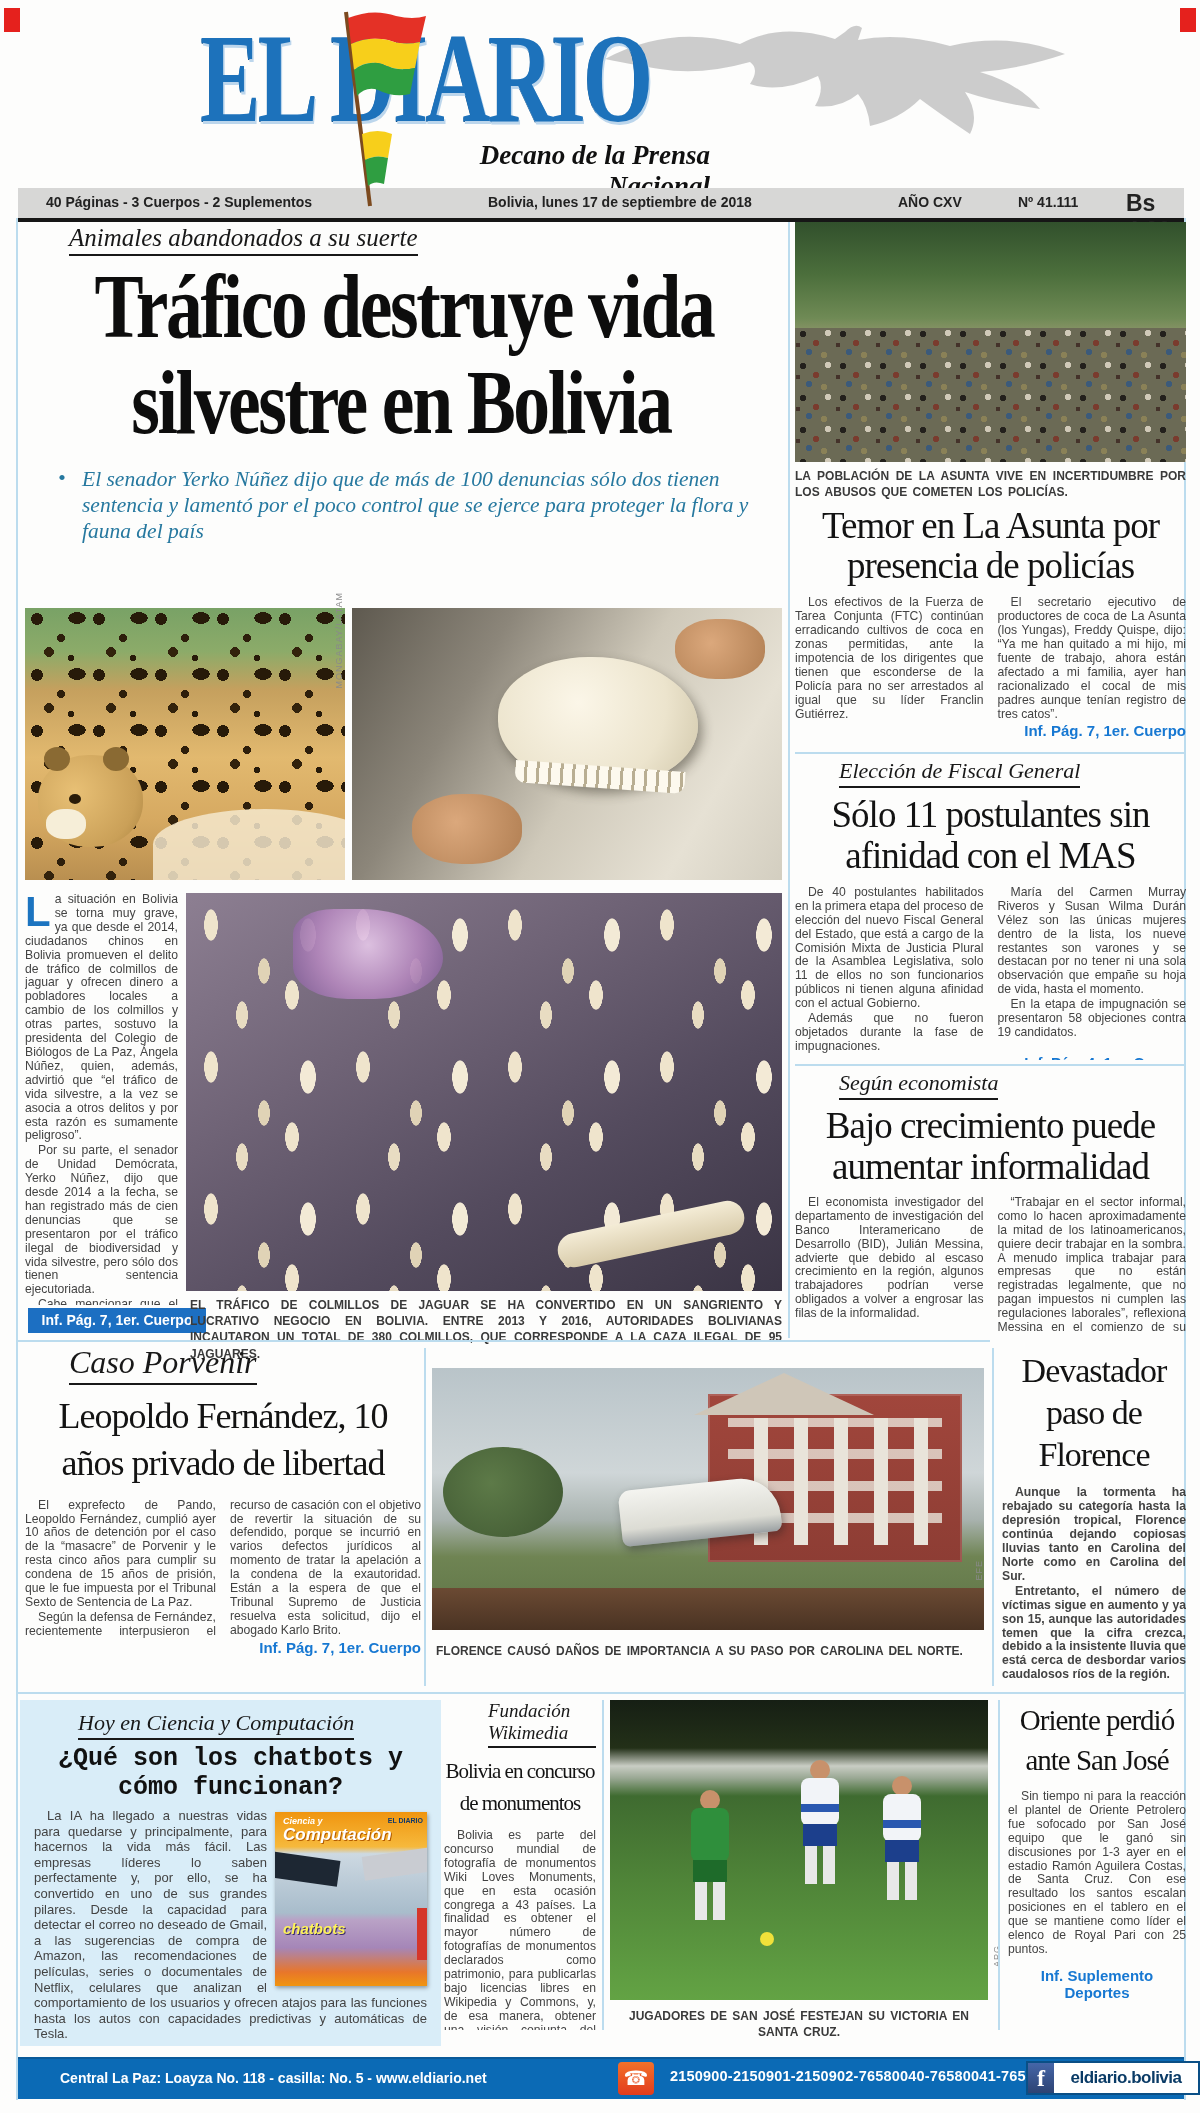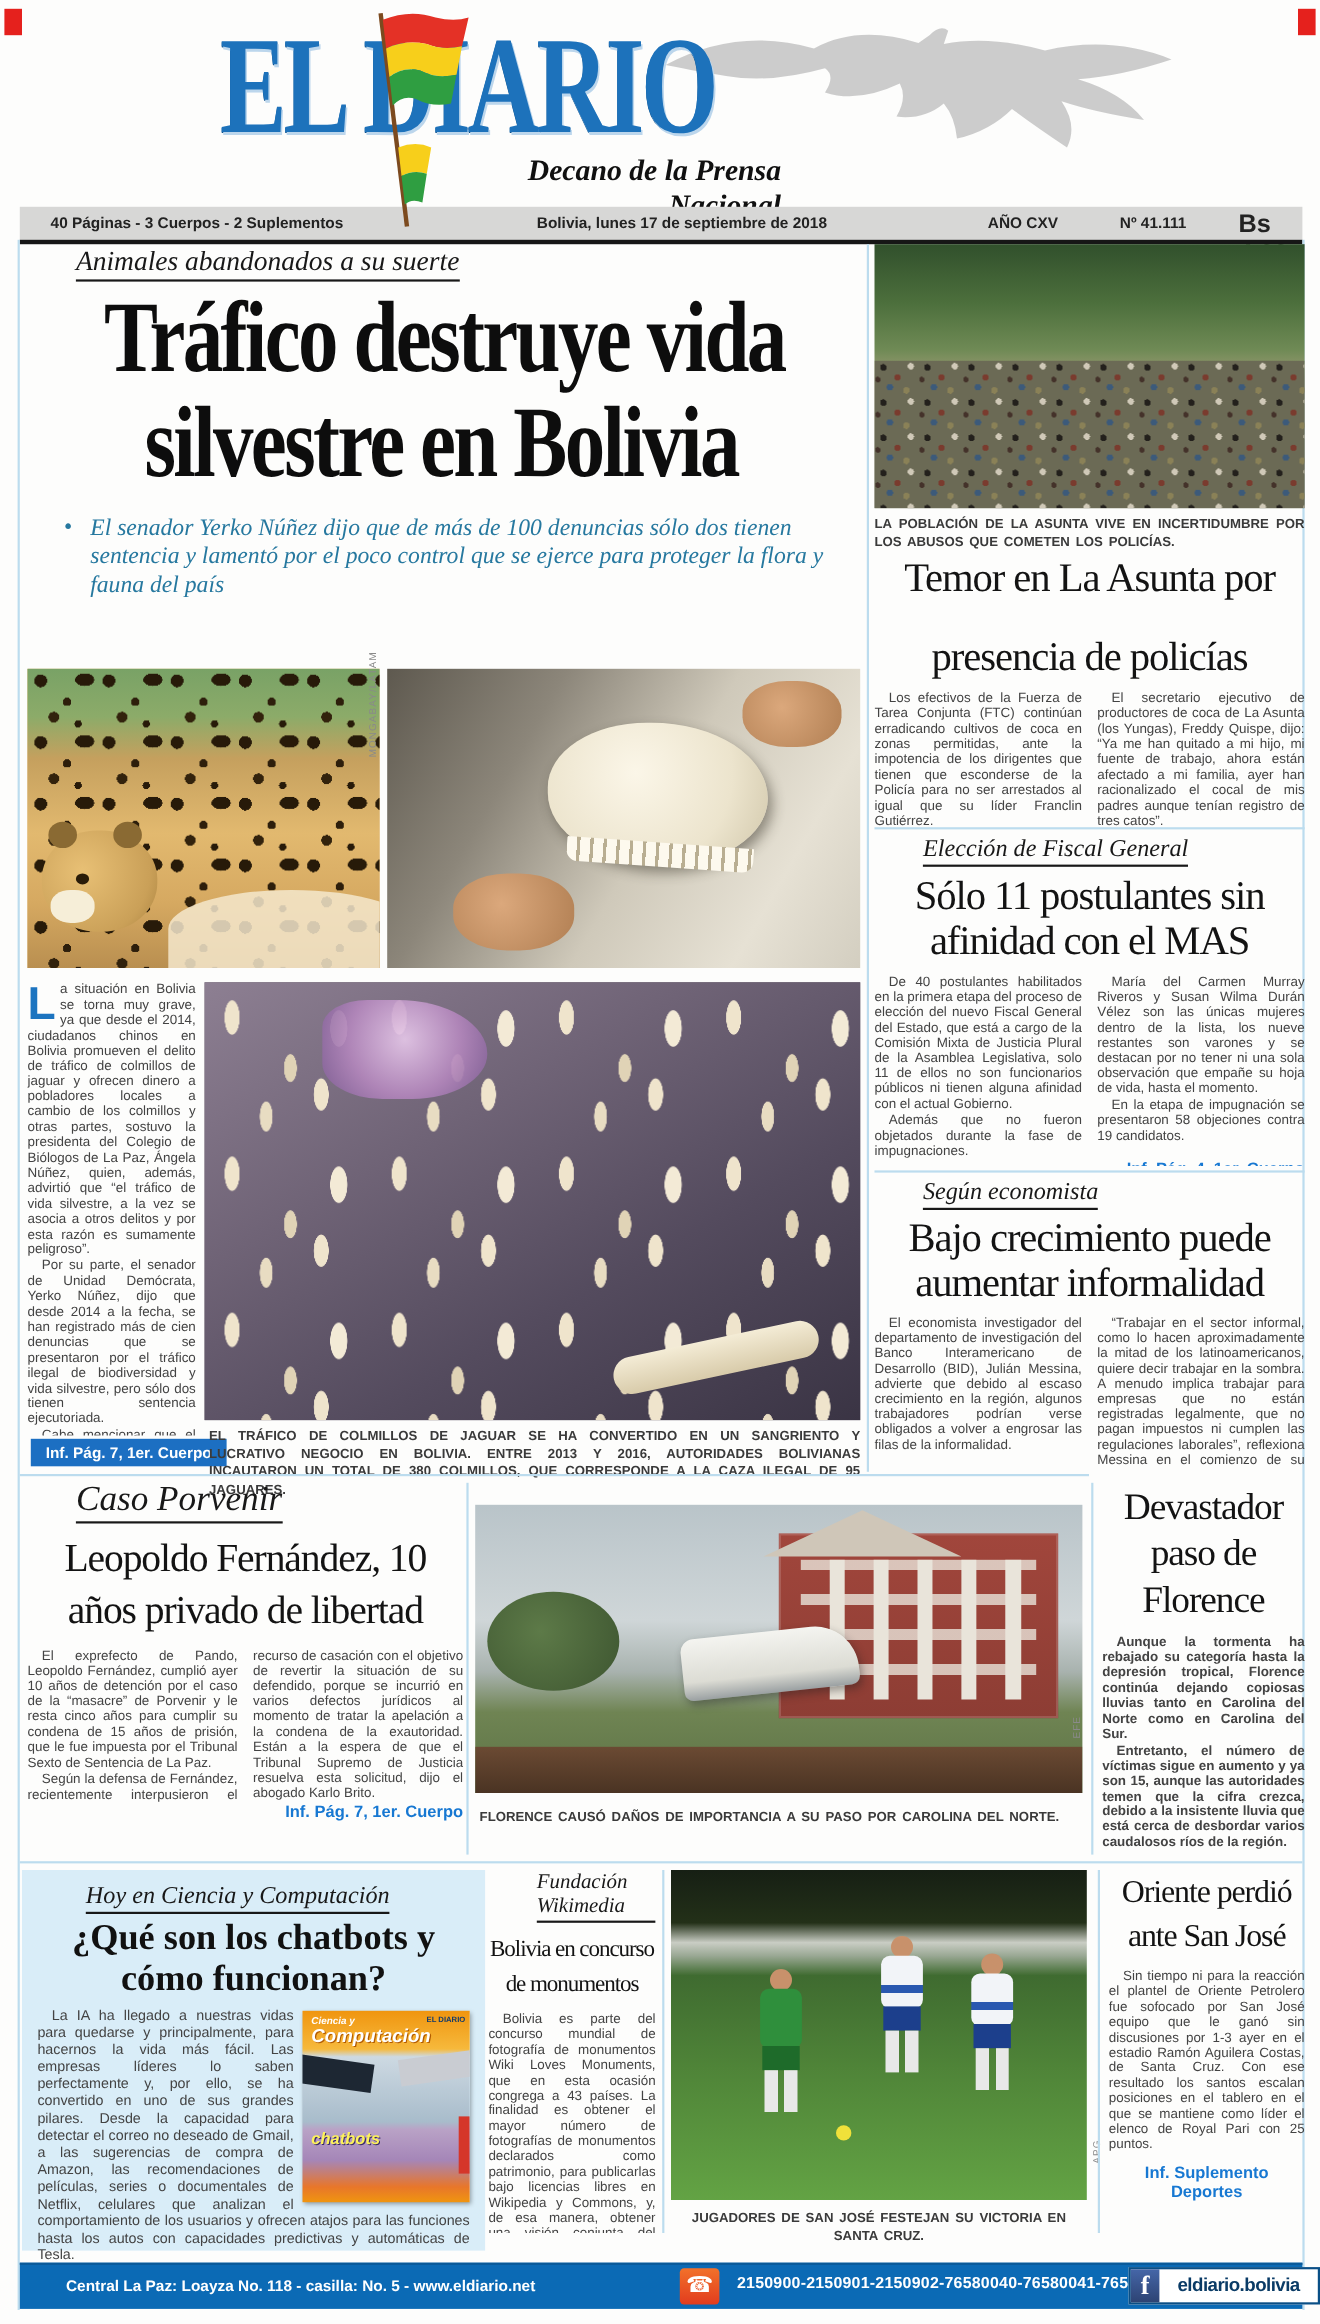--- a/index.html
+++ b/index.html
@@ -232,21 +232,21 @@
   </div>
   <div class="abs capt" style="left:190px;top:1297px;width:592px;">EL TRÁFICO DE COLMILLOS DE JAGUAR SE HA CONVERTIDO EN UN SANGRIENTO Y LUCRATIVO NEGOCIO EN BOLIVIA. ENTRE 2013 Y 2016, AUTORIDADES BOLIVIANAS INCAUTARON UN TOTAL DE 380 COLMILLOS, QUE CORRESPONDE A LA CAZA ILEGAL DE 95 JAGUARES.</div>
 
   <div id="crowd-photo" class="photo">
     <div class="crowd-dots"></div>
   </div>
 
   <div class="abs" style="left:795px;top:468px;width:391px;height:284px;overflow:hidden;">
     <div class="capt">LA POBLACIÓN DE LA ASUNTA VIVE EN INCERTIDUMBRE POR LOS ABUSOS QUE COMETEN LOS POLICÍAS.</div>
     <div class="shead" style="font-size:37px;line-height:1.08;margin-top:6px;">Temor en La Asunta por</div>
-    <div class="shead" style="font-size:37px;line-height:1.08;margin-top:32px;">presencia de policías</div>
+    <div class="shead" style="font-size:37px;line-height:1.08;">presencia de policías</div>
     <div class="btxt cols2" style="margin-top:10px;">
       <p>Los efectivos de la Fuerza de Tarea Conjunta (FTC) continúan erradicando cultivos de coca en zonas permitidas, ante la impotencia de los dirigentes que tienen que esconderse de la Policía para no ser arrestados al igual que su líder Franclin Gutiérrez.</p>
       <p>El secretario ejecutivo de productores de coca de La Asunta (los Yungas), Freddy Quispe, dijo: “Ya me han quitado a mi hijo, mi fuente de trabajo, ahora están afectado a mi familia, ayer han racionalizado el cocal de mis padres aunque tenían registro de tres catos”.</p>
     </div>
     <div class="link">Inf. Pág. 7, 1er. Cuerpo</div>
   </div>
 
   <div class="hline" style="left:795px;top:752px;width:391px;"></div>
 
   <div class="abs" style="left:795px;top:758px;width:391px;height:302px;overflow:hidden;">
@@ -312,21 +312,21 @@
       <p>Aunque la tormenta ha rebajado su categoría hasta la depresión tropical, Florence continúa dejando copiosas lluvias tanto en Carolina del Norte como en Carolina del Sur.</p>
       <p>Entretanto, el número de víctimas sigue en aumento y ya son 15, aunque las autoridades temen que la cifra crezca, debido a la insistente lluvia que está cerca de desbordar varios caudalosos ríos de la región.</p>
     </div>
     <div class="link" style="margin-top:8px;">Inf. Pág. 6, 3er. Cuerpo</div>
   </div>
 
   <div class="hline" style="left:18px;top:1692px;width:1166px;"></div>
 
   <div id="chatbox">
     <span class="kicker" style="font-size:22px;">Hoy en Ciencia y Computación</span>
-    <div style="font-family:Liberation Serif, serif;font-weight:bold;font-size:33px;color:#111;margin:4px 0 6px 0;text-align:center;">¿Qué son los chatbots y cómo funcionan?</div>
+    <div style="font-family:Liberation Mono, monospace;font-weight:bold;font-size:25px;color:#111;margin:4px 0 6px 0;text-align:center;">¿Qué son los chatbots y cómo funcionan?</div>
     <div class="btxt" style="font-size:13px;line-height:1.2;">
       <div id="magcover">
         <span class="mg-small">Ciencia y</span>
         <span class="mg-brand">Computación</span>
         <span class="mg-paper">EL DIARIO</span>
         <div class="mg-arm-l"></div>
         <div class="mg-arm-r"></div>
         <span class="mg-title">chatbots</span>
         <div class="mg-tab"></div>
       </div>

